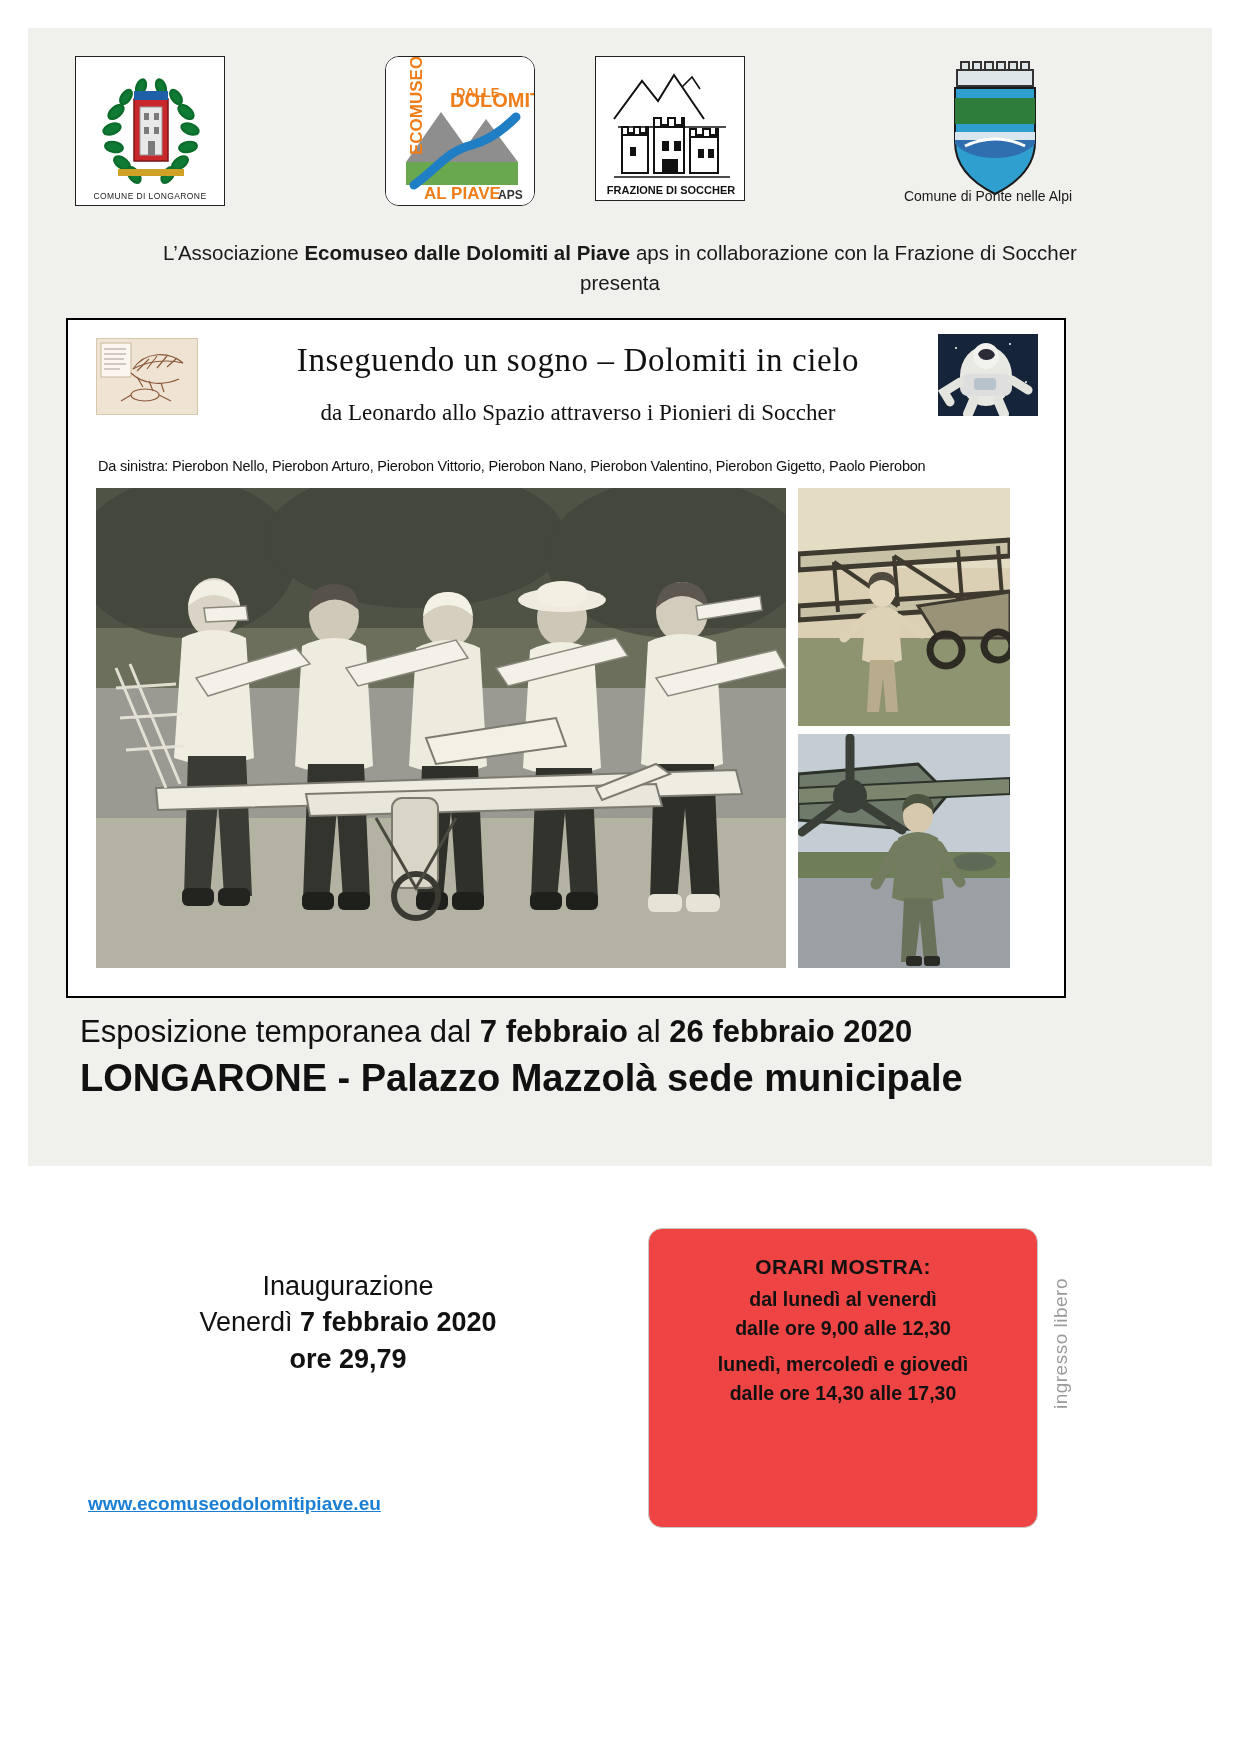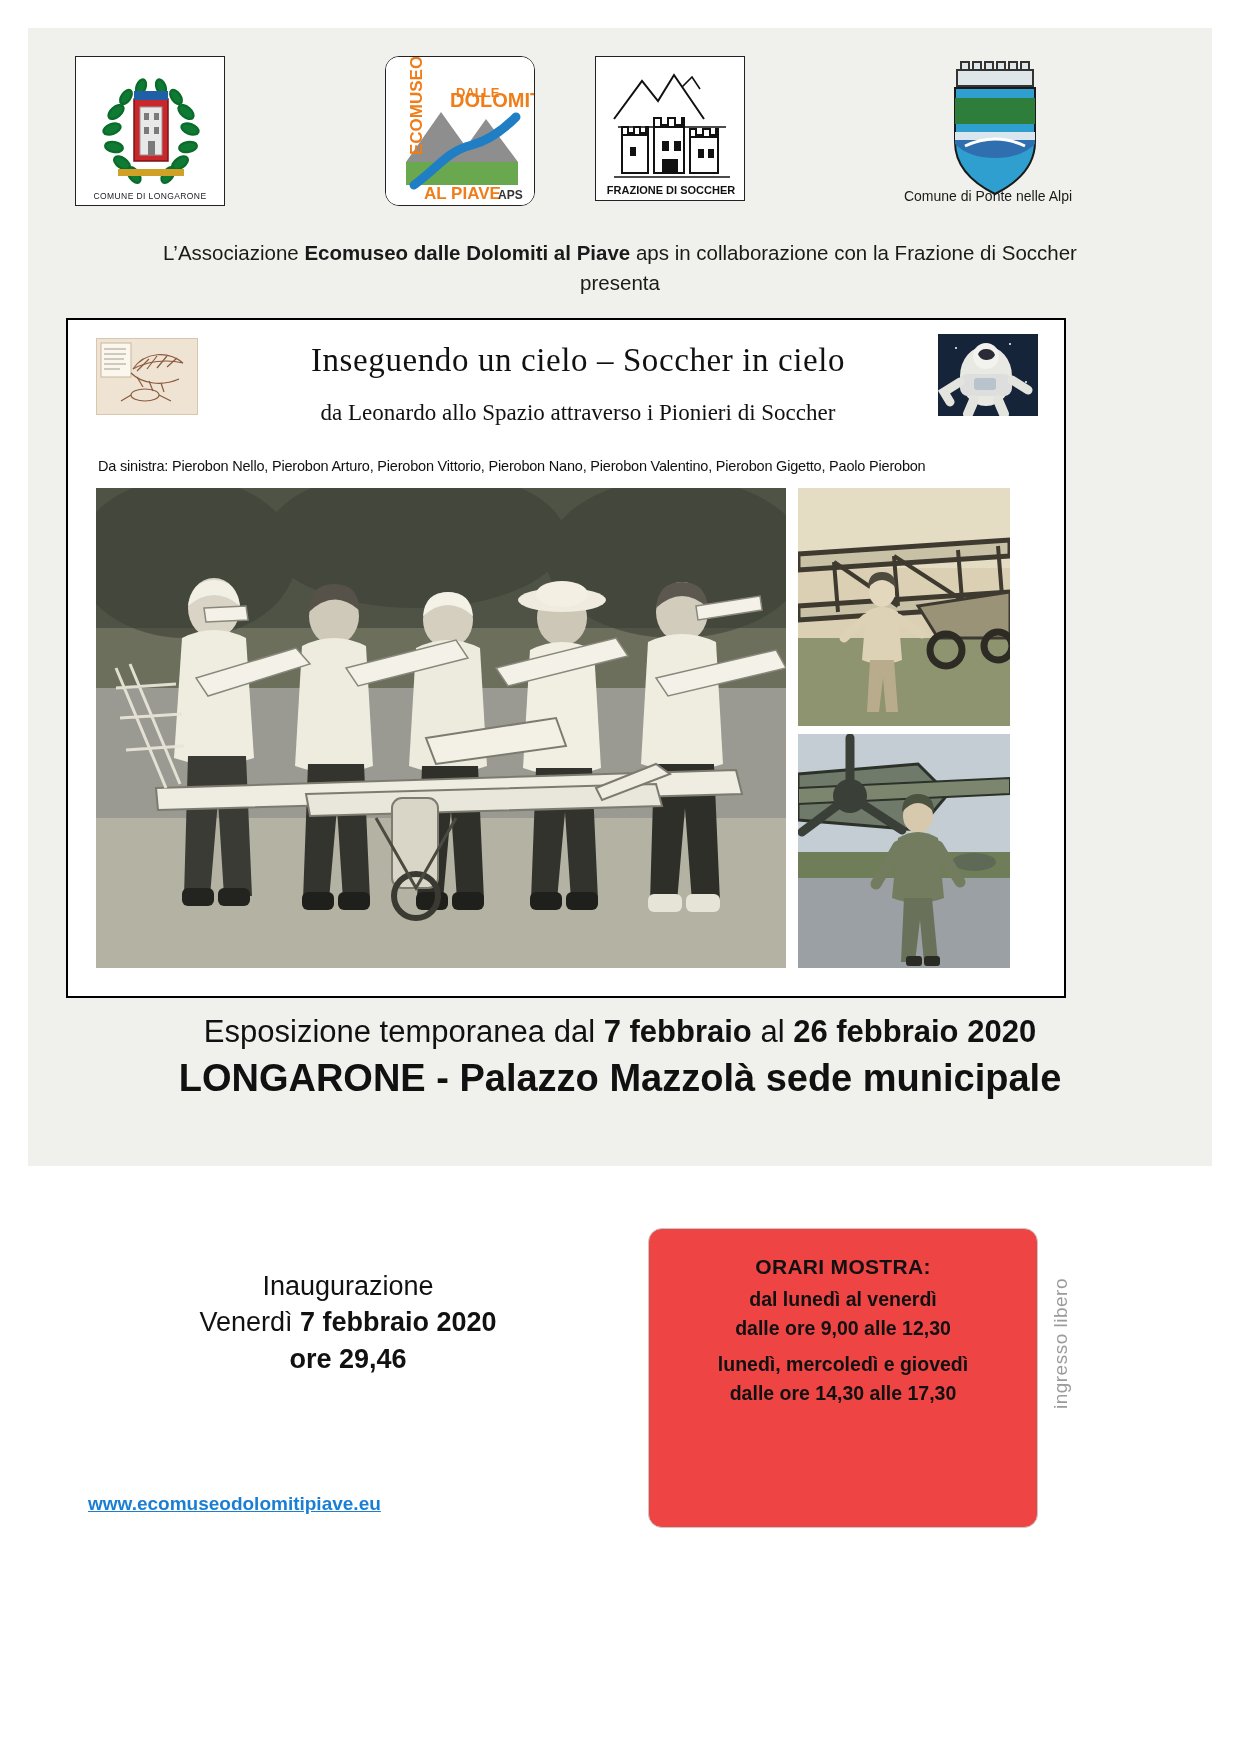--- a/index.html
+++ b/index.html
@@ -178,24 +178,24 @@
     top: 414px;
     width: 212px;
     height: 234px;
     overflow: hidden;
     background: #9aa3a8;
   }
 
   
   .expo {
     position: absolute;
-    left: 40px;
+    left: 52px;
     top: 985px;
     width: 1104px;
-    text-align: center;
+    text-align: left;
   }
   .expo-line1 {
     font-size: 31px;
     line-height: 1.25;
     color: #111;
   }
   .expo-line1 b { font-weight: bold; }
   .expo-line2 {
     font-size: 38px;
     font-weight: bold;
@@ -407,21 +407,21 @@
         <circle cx="48" cy="22" r="13" fill="#f2f2ee"></circle>
         <path d="M40 20 a9 8 0 0 1 17 1 a9 8 0 0 1 -17 -1z" fill="#2b2b38"></path>
         <rect x="22" y="40" width="52" height="22" rx="8" fill="#dedede"></rect>
         <rect x="36" y="44" width="22" height="12" rx="3" fill="#b9c3cc"></rect>
         <path d="M22 48 L6 58 L12 68" stroke="#e4e4df" stroke-width="9" fill="none" stroke-linecap="round"></path>
         <path d="M74 46 L90 56" stroke="#e4e4df" stroke-width="9" fill="none" stroke-linecap="round"></path>
         <path d="M36 66 L30 80 M60 66 L66 80" stroke="#e4e4df" stroke-width="10" stroke-linecap="round"></path>
       </svg>
     </div>
 
-    <div class="title-main">Inseguendo un cielo – Soccher in cielo</div>
+    <div class="title-main">Inseguendo un sogno – Dolomiti in cielo</div>
     <div class="title-sub">da Leonardo allo Spazio attraverso i Pionieri di Soccher</div>
     <div class="names-line">Da sinistra: Pierobon Nello, Pierobon Arturo, Pierobon Vittorio, Pierobon Nano, Pierobon Valentino, Pierobon Gigetto, Paolo Pierobon</div>
 
     <div class="photo-main">
       <svg viewBox="0 0 690 480" width="690" height="480" preserveAspectRatio="none">
         <rect width="690" height="480" fill="#9a9a92"></rect>
         <rect y="0" width="690" height="150" fill="#4f5346"></rect>
         <rect y="140" width="690" height="60" fill="#6b6f5c"></rect>
         <rect y="330" width="690" height="150" fill="#b4b2a2"></rect>
         <g fill="#3d4036" opacity="0.6">
@@ -560,21 +560,21 @@
       <span>Esposizione temporanea dal </span><b>7 febbraio</b><span> al </span><b>26 febbraio 2020</b>
     </div>
     <div class="expo-line2">LONGARONE - Palazzo Mazzolà sede municipale</div>
   </div>
 
   <div class="inaug">
     <div>Inaugurazione</div>
     <div>
       <span>Venerdì </span><b>7 febbraio 2020</b>
     </div>
-    <div><b>ore 29,46</b></div>
+    <div><b>ore 29,79</b></div>
   </div>
 
   <div class="hours-box">
     <div class="hours-title">ORARI MOSTRA:</div>
     <div class="hours-block">
       <div>dal lunedì al venerdì</div>
       <div>dalle ore 9,00 alle 12,30</div>
     </div>
     <div class="hours-block">
       <div>lunedì, mercoledì e giovedì</div>

